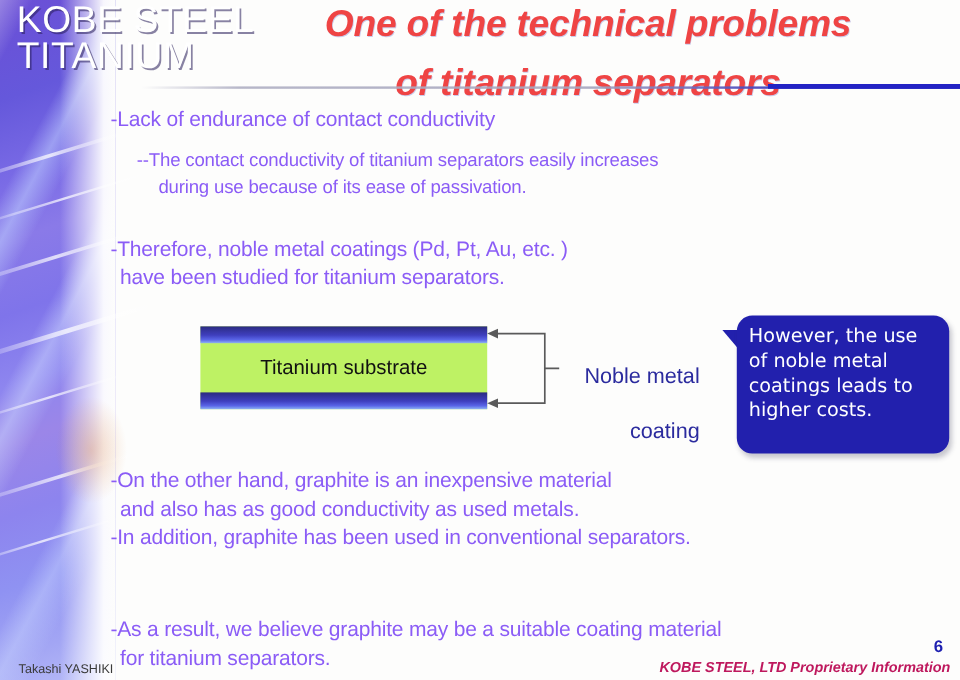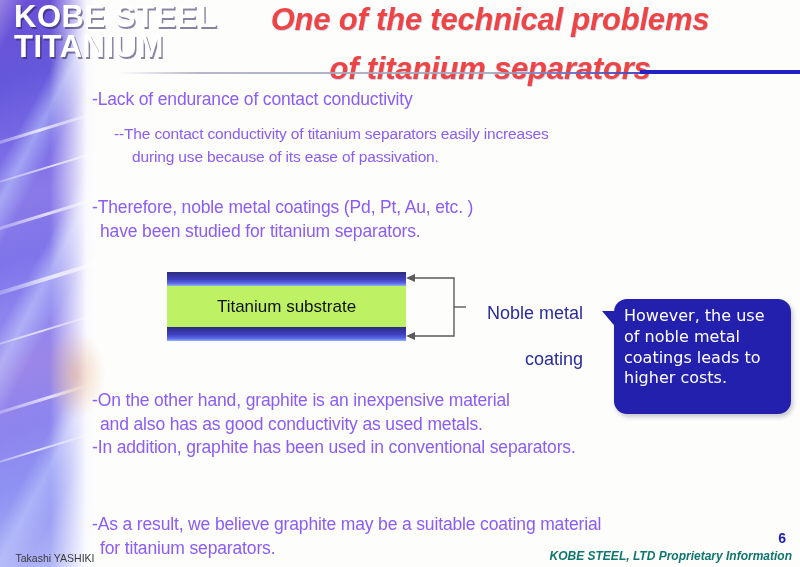--- a/index.html
+++ b/index.html
@@ -69,21 +69,21 @@
   }
 
   
   #logo {
     position: absolute;
     left: 14px; top: 2px;
     width: 185px;
     line-height: 0.98;
     color: #ffffff;
     font-family: "Liberation Sans", sans-serif;
-    font-weight: 700;
+    font-weight: 400;
     font-size: 31px;
     letter-spacing: 0.5px;
     text-shadow: 1.5px 1.5px 0 rgba(40,30,90,0.55);
     white-space: nowrap;
   }
   #logo .l2 { display:block; }
 
   
   #title {
     position: absolute;
@@ -165,21 +165,21 @@
     font-size: 18px;
     line-height: 1.28;
     white-space: pre;
     text-align: right;
   }
 
   
   #bubble {
     position: absolute;
     left: 602px; top: 263px;
-    width: 189px; height: 115px; margin-top: 36px;
+    width: 189px; height: 115px;
   }
   #bubble-body {
     position: absolute;
     left: 12px; top: 0;
     width: 177px; height: 115px;
     background: #2220ad;
     border-radius: 13px;
     box-shadow: 2px 3px 4px rgba(60,60,90,0.28);
   }
   #bubble-tail {
@@ -215,21 +215,21 @@
     position: absolute;
     right: 14px; top: 530px;
     color: #1d1fb0;
     font-family: "Liberation Sans", sans-serif;
     font-weight: bold;
     font-size: 14px;
   }
   #footer-right {
     position: absolute;
     right: 8px; top: 549px;
-    color: #0f766e;
+    color: #be185d;
     font-family: "Liberation Sans", sans-serif;
     font-weight: bold;
     font-style: italic;
     font-size: 12px;
     white-space: pre;
   }
 </style>
 </head>
 <body>
 

